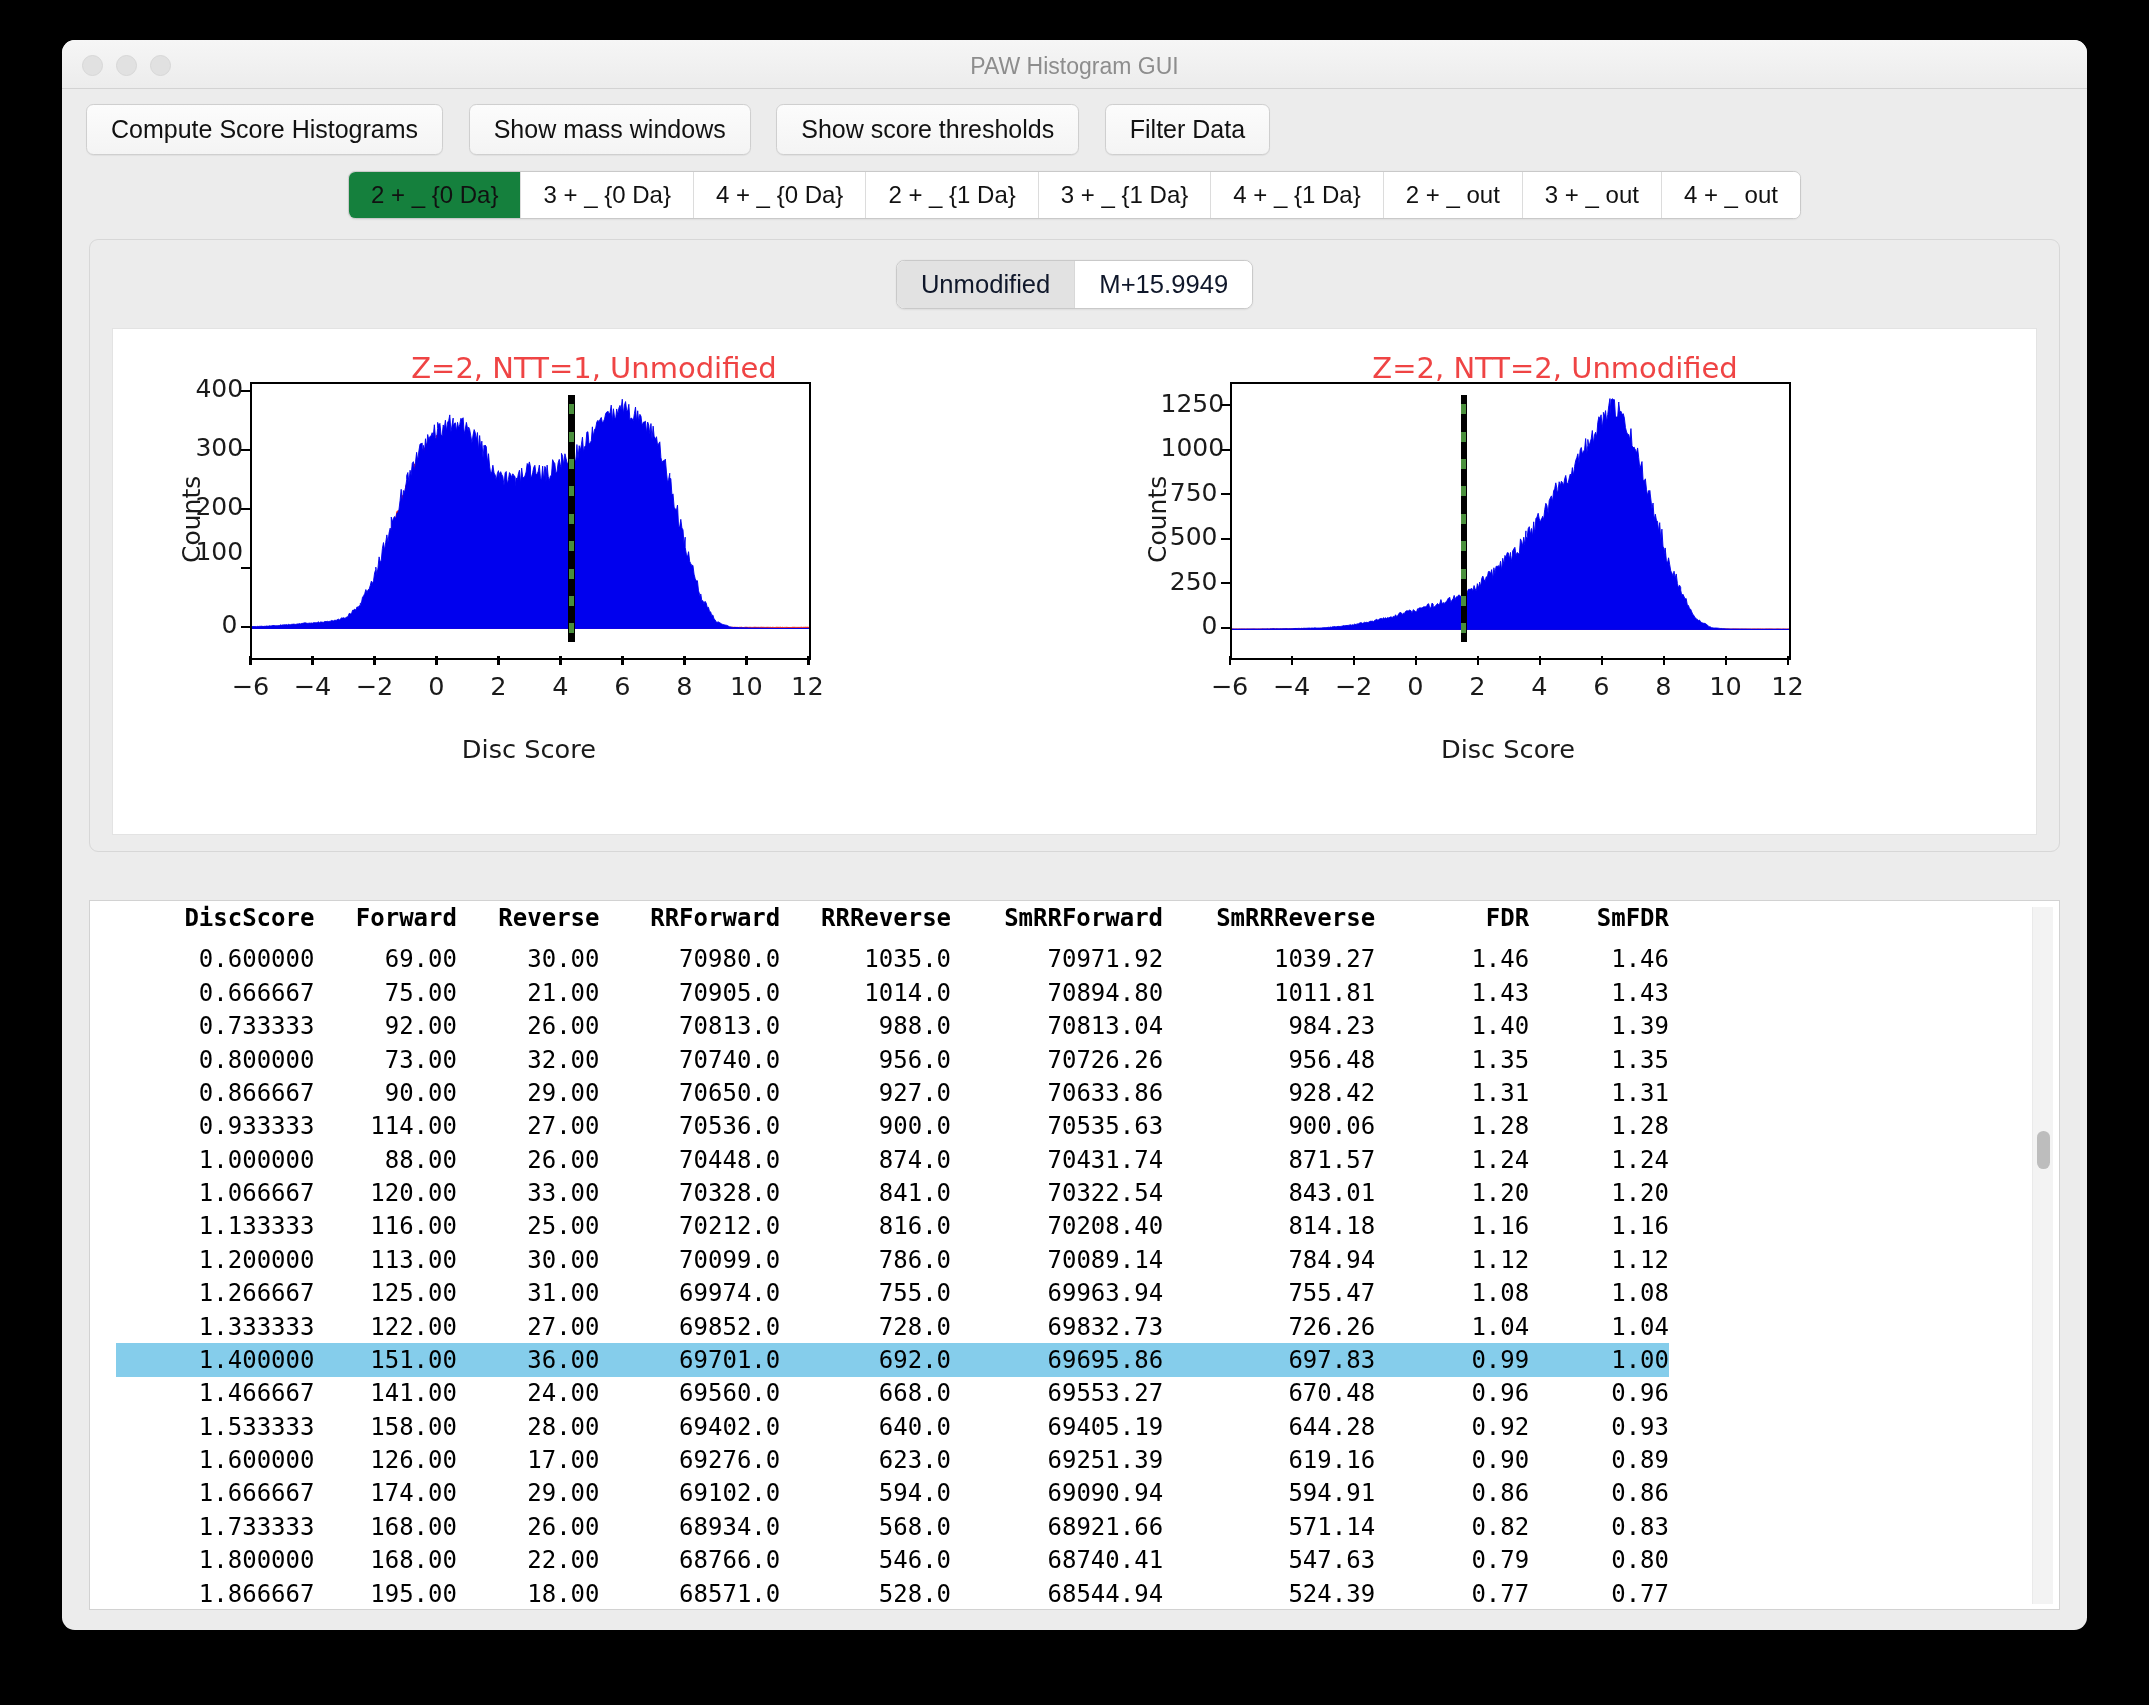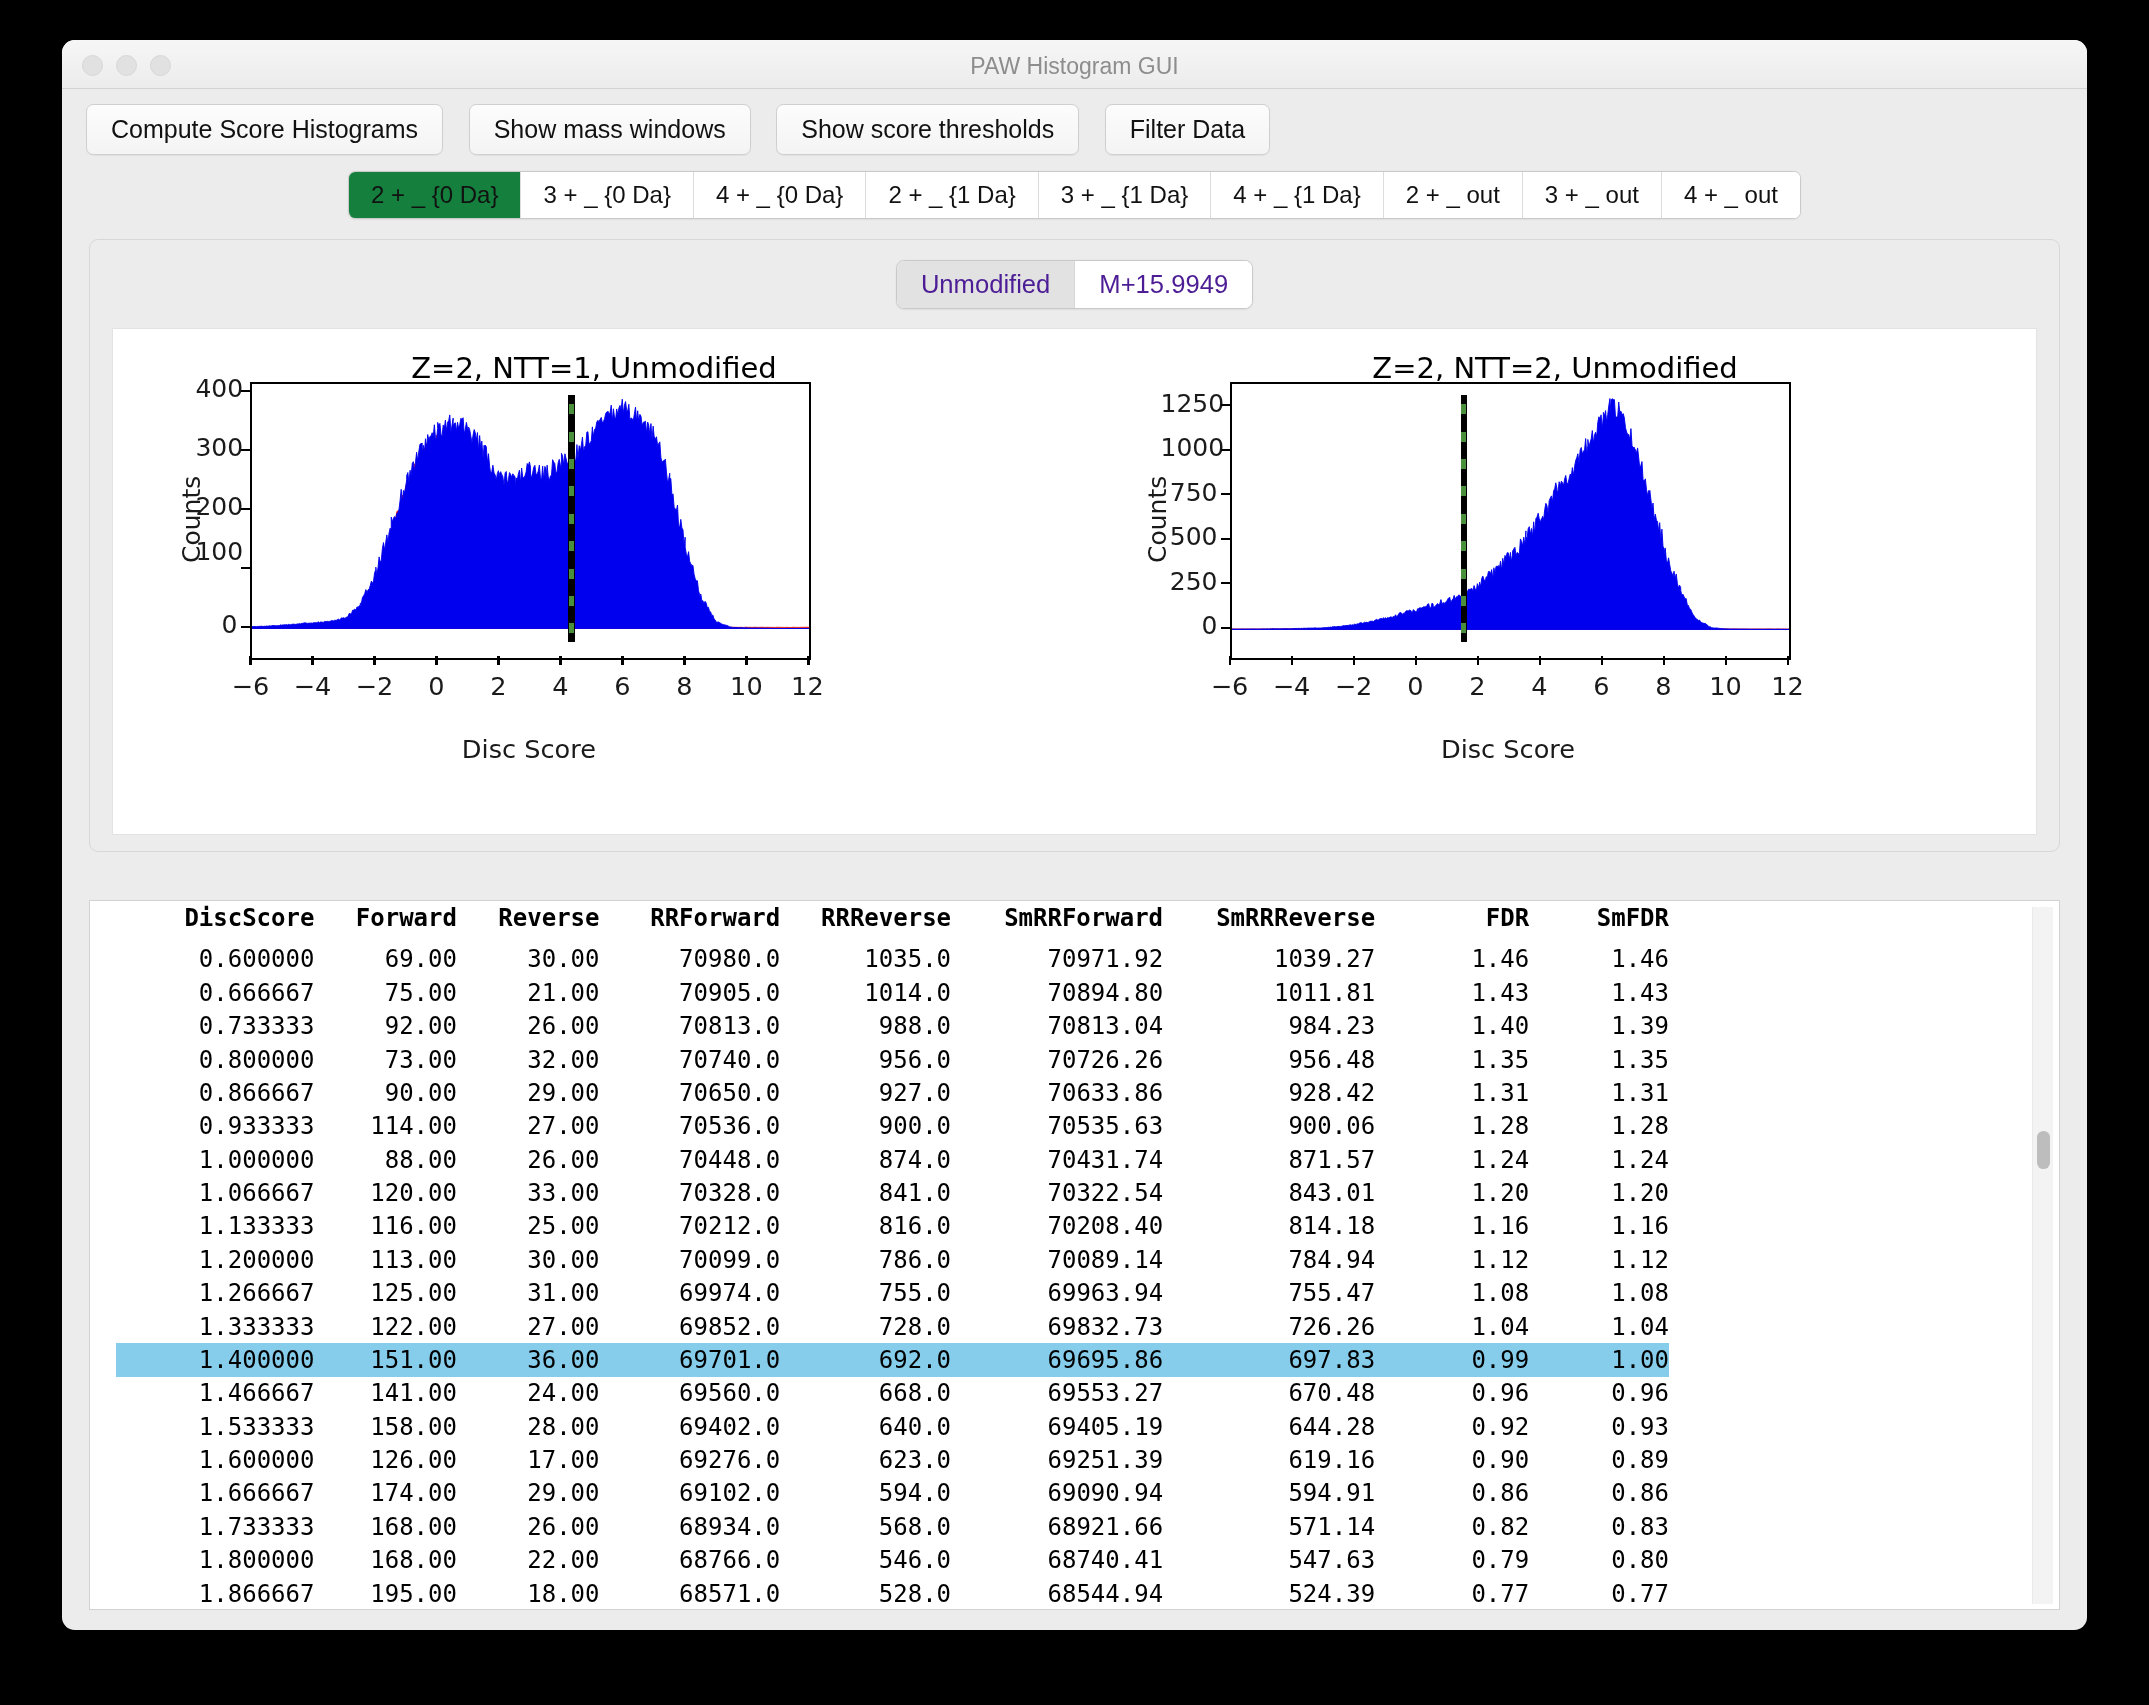--- a/index.html
+++ b/index.html
@@ -49,32 +49,32 @@
   
   #panel{
     margin:20px 27.4px 0 27.4px;background:#ececec;
     border:0.9px solid #d7d7d7;border-radius:9.1px;padding-bottom:16.4px;
   }
   #subtabwrap{display:flex;justify-content:center;padding-top:20px;}
   .subtabs{
     display:flex;border:0.9px solid #c9c9c9;border-radius:8.2px;overflow:hidden;background:#fff;
     box-shadow:0 0.9px 1.8px rgba(0,0,0,.07);
   }
-  .subtab{font-size:25.6px;padding:9.1px 24px;color:#4c1d95;background:#fff;}
+  .subtab{font-size:25.6px;padding:9.1px 24px;color:#0f172a;background:#fff;}
   .subtab.sel{background:#e2e2e2;border-right:0.9px solid #d8d8d8;}
 
   #figure{
     margin:18.3px 22px 0 22px;background:#fff;height:505px;
     display:flex;border:0.9px solid #e3e3e3;
   }
   .axes{position:relative;width:50%;height:100%;}
 
   .plottitle{
     position:absolute;top:22px;left:0;right:0;text-align:center;
-    font-size:29px;color:#000000;font-family:"DejaVu Sans",sans-serif;
+    font-size:29px;color:#ef4444;font-family:"DejaVu Sans",sans-serif;
   }
   .plotbox{
     position:absolute;background:#fff;border:2.7px solid #000;overflow:hidden;
   }
   .ylabel{
     position:absolute;font-size:25px;color:#1a1a1a;
     transform:rotate(-90deg);transform-origin:0 0;white-space:nowrap;
     font-family:"DejaVu Sans",sans-serif;
   }
   .xlabel{

